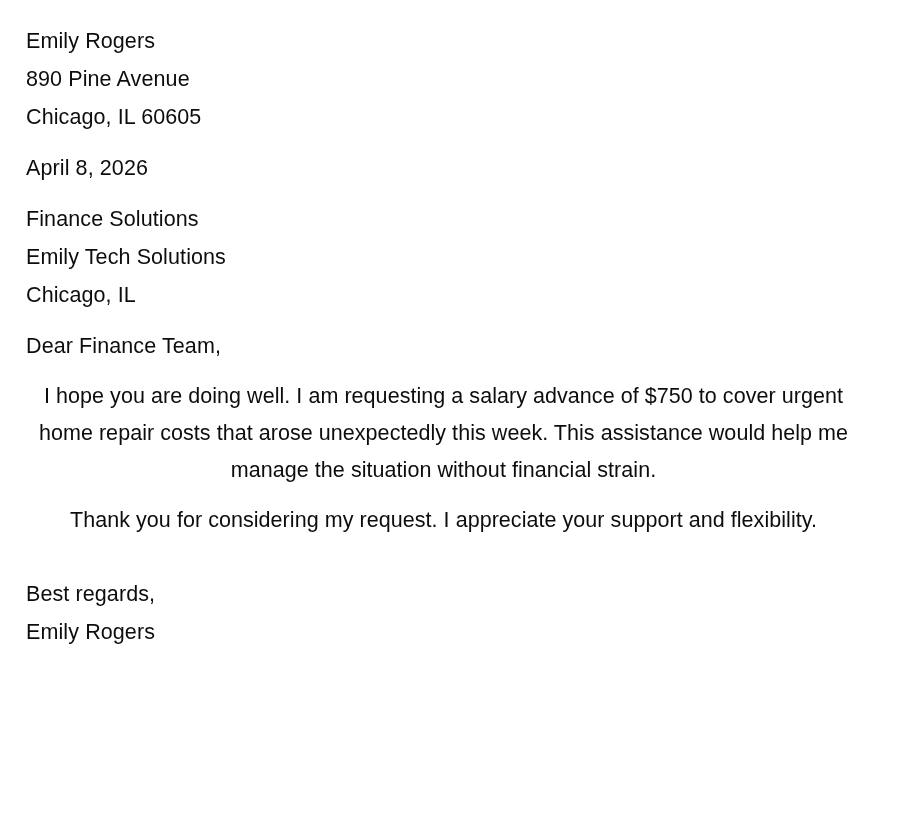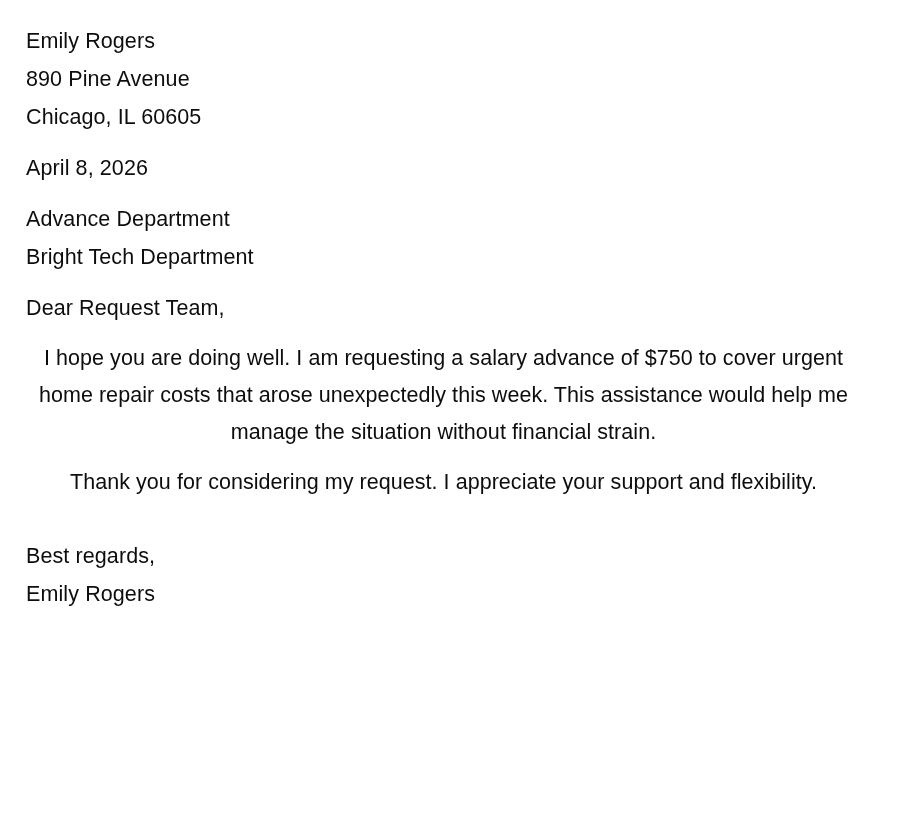--- a/index.html
+++ b/index.html
@@ -56,27 +56,28 @@
     <div class="line">Emily Rogers</div>
     <div class="line">890 Pine Avenue</div>
     <div class="line">Chicago, IL 60605</div>
   </div>
 
   <div class="block">
     <div class="line">April 8, 2026</div>
   </div>
 
   <div class="block">
-    <div class="line">Advance Department</div>
-    <div class="line">Bright Tech Department</div>
+    <div class="line">Finance Solutions</div>
+    <div class="line">Emily Tech Solutions</div>
+    <div class="line">Chicago, IL</div>
   </div>
 
 
   <div class="block">
-    <div class="line">Dear Request Team,</div>
+    <div class="line">Dear Finance Team,</div>
   </div>
 
   <div class="block">
     <div class="para">I hope you are doing well. I am requesting a salary advance of $750 to cover urgent home repair costs that arose unexpectedly this week. This assistance would help me manage the situation without financial strain.</div>
   </div>
 
 
   <div class="block">
     <div class="para">Thank you for considering my request. I appreciate your support and flexibility.</div>
   </div>

